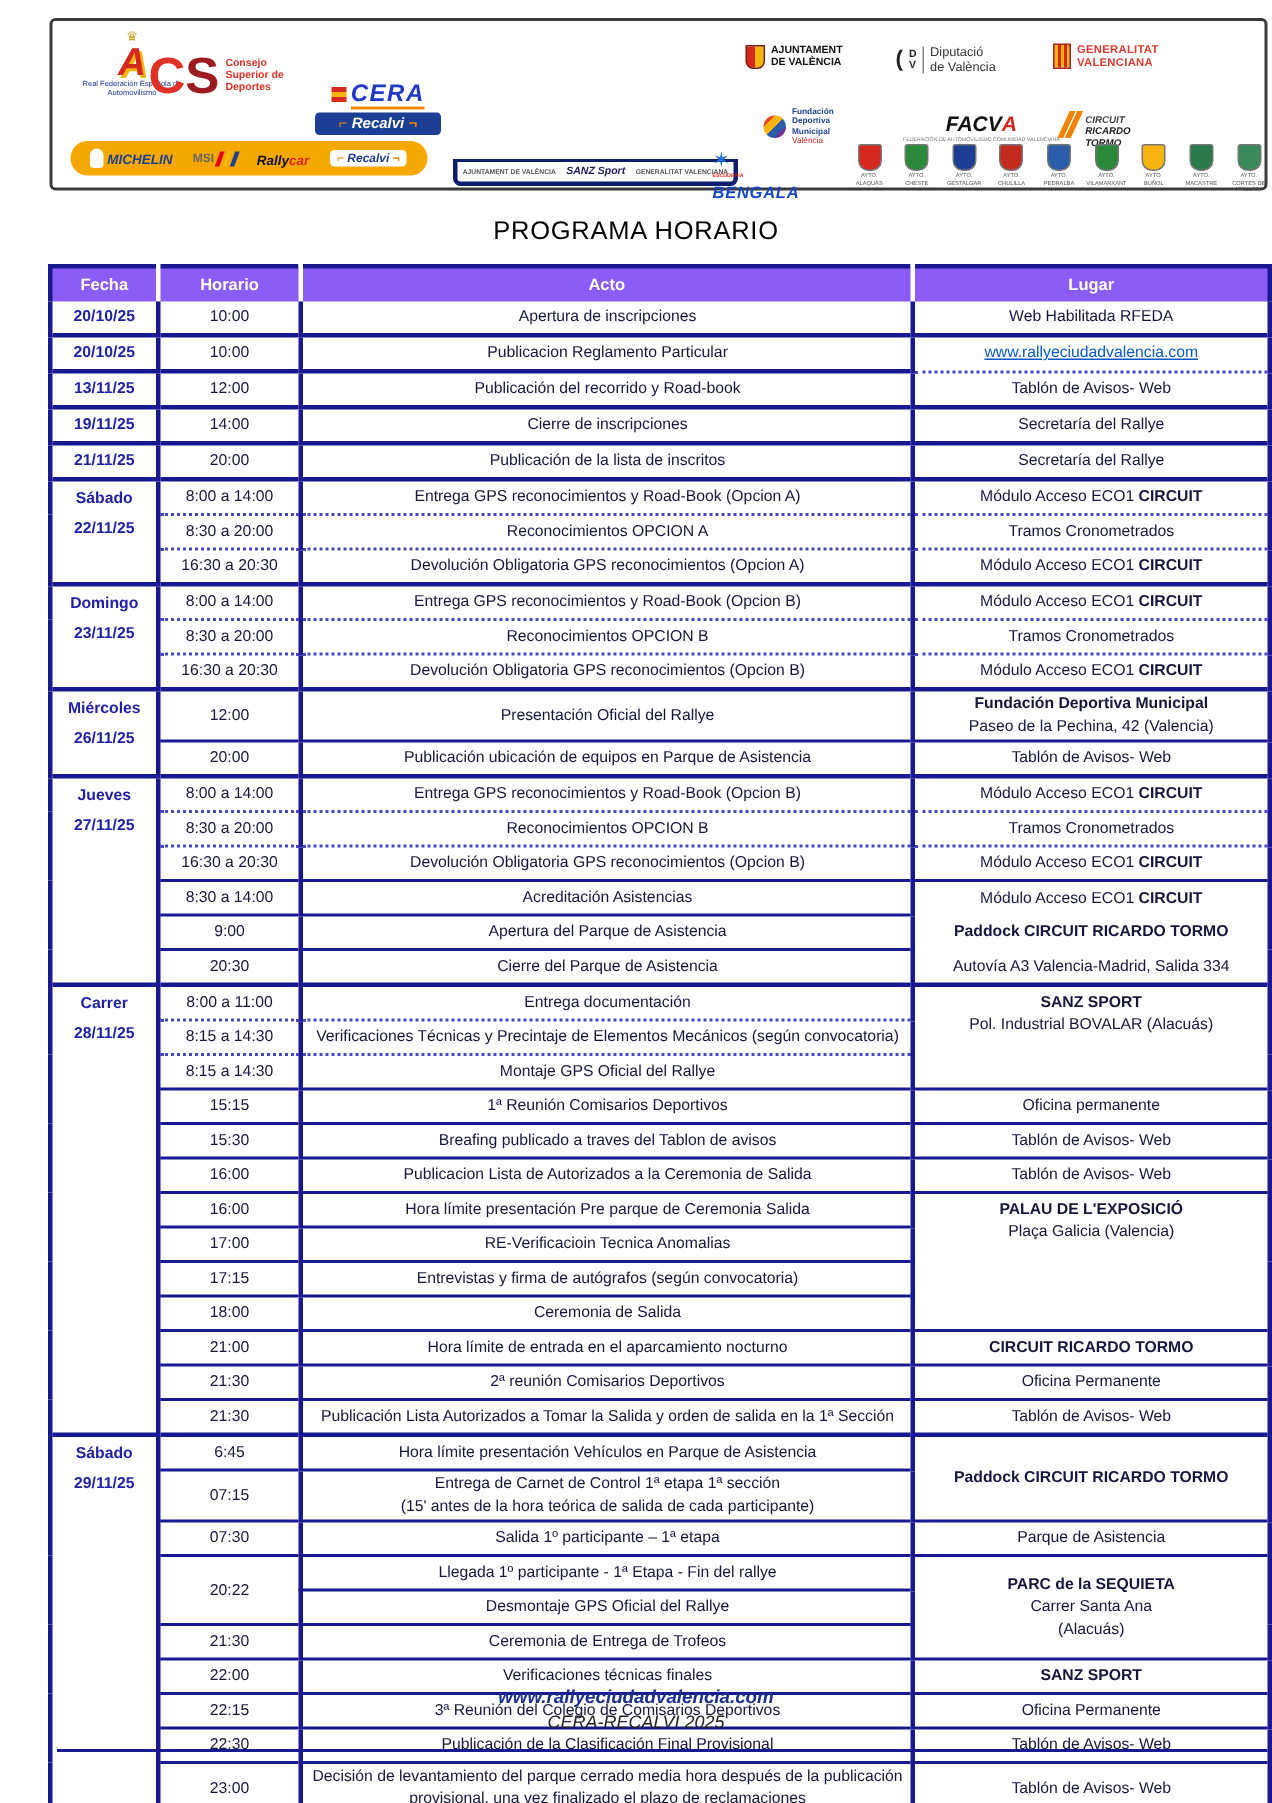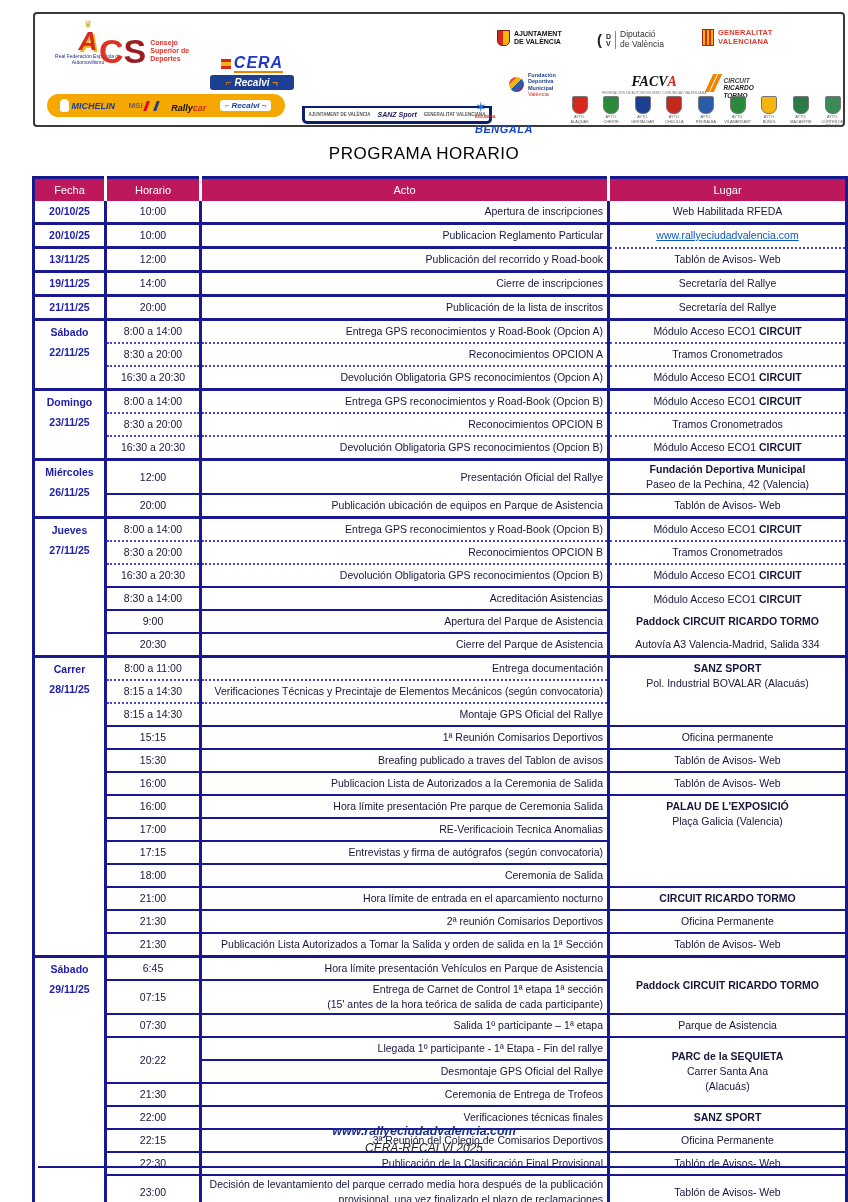--- a/index.html
+++ b/index.html
@@ -62,44 +62,44 @@
   .dip .bar{width:1px;height:18px;background:#888;}
   .dip .txt{font-size:8.5px;color:#333;line-height:1.15;}
   .gen{left:667px;top:14px;}
   .gen .emb{width:10px;height:15px;background:repeating-linear-gradient(90deg,#f6b40e 0 2px,#d5281e 2px 4px);border:1px solid #a8251c;}
   .gen .txt{font-size:7.5px;font-weight:bold;color:#e03a2f;line-height:1.2;letter-spacing:.2px;}
   .fdm{left:474px;top:58px;}
   .fdm .ball{width:15px;height:15px;border-radius:50%;background:linear-gradient(135deg,#e8442c 25%,#f6b40e 25% 50%,#2a5caa 50% 75%,#7a2a8a 75%);}
   .fdm .txt{font-size:5.5px;font-weight:bold;color:#1c3f94;line-height:1.15;}
   .fdm .txt .val{color:#d5281e;font-weight:normal;}
   .facva{left:567px;top:60px;text-align:center;}
-  .facva .big{font-size:14px;font-weight:bold;font-style:italic;color:#111;font-family:Liberation Serif, serif;}
+  .facva .big{font-size:14px;font-weight:bold;font-style:italic;color:#111;}
   .facva .big b{color:#d5281e;}
   .facva .cap{font-size:3.5px;color:#777;margin-top:1px;}
   .circ{left:674px;top:60px;}
   .circ .sl{display:inline-block;width:4px;transform:skewX(-25deg);background:#f08300;margin-right:1px;}
   .circ .txt{font-size:6.5px;font-weight:bold;font-style:italic;color:#444;line-height:1.15;display:inline-block;vertical-align:middle;}
   .circ .txt .dark{color:#222;}
   .beng{left:440px;top:84px;}
   .beng .star{font-size:14px;color:#1c6fd4;}
   .beng .nm{font-size:11px;font-weight:bold;font-style:italic;color:#1546c8;letter-spacing:.5px;}
   .beng .esc{font-size:3.5px;color:#d5281e;font-weight:bold;display:block;line-height:3px;}
   .shields{left:530px;top:82px;width:282px;display:flex;justify-content:space-between;}
   .shield-item{width:29px;text-align:center;}
   .shield{width:14px;height:16px;margin:0 auto;border-radius:2px 2px 7px 7px;border:1px solid #777;}
   .shield-cap{font-size:3.8px;color:#555;line-height:1.2;margin-top:1px;}
   
   .title{position:absolute;left:0;top:144px;width:100%;text-align:center;font-size:17px;font-weight:normal;color:#000;letter-spacing:.5px;}
   
   table.sched{position:absolute;left:32px;top:176px;width:813px;border-collapse:collapse;table-layout:fixed;font-size:10.5px;color:#16163c;}
   table.sched{border:3px solid #181890;}
-  .sched th{background:#be185d;color:#fff;font-weight:normal;font-size:11px;height:20px;border-left:3px solid #fff;border-right:3px solid #fff;padding:1px 2px;text-align:center;}
+  .sched th{background:#8b5cf6;color:#fff;font-weight:bold;font-size:11px;height:20px;border-left:3px solid #fff;border-right:3px solid #fff;padding:1px 2px;text-align:center;}
   .sched th:first-child{border-left:none;} .sched th:last-child{border-right:none;}
   .sched td{border-left:3px solid #181890;border-right:3px solid #181890;padding:1px 4px;height:19px;vertical-align:middle;text-align:center;line-height:13px;}
-  .sched td.col2{text-align:right;padding-left:5px;}
+  .sched td.col2{text-align:center;padding-left:5px;}
   .btT{border-top:3px solid #181890 !important;}
   .btS{border-top:2px solid #181890 !important;}
   .btD{border-top:2px dotted #4646c6 !important;}
   .btN{border-top:none !important;}
   td.date{color:#2020a8;font-weight:bold;vertical-align:top;padding-top:2px;}
   td.date div{height:20px;line-height:19px;}
   td.date.mid{vertical-align:middle;padding-top:1px;}
   td.vtop{vertical-align:top;padding-top:3px;}
   td.ml{line-height:15px;margin-top:16px;}
   td.link a{color:#0a58c8;text-decoration:underline;}

